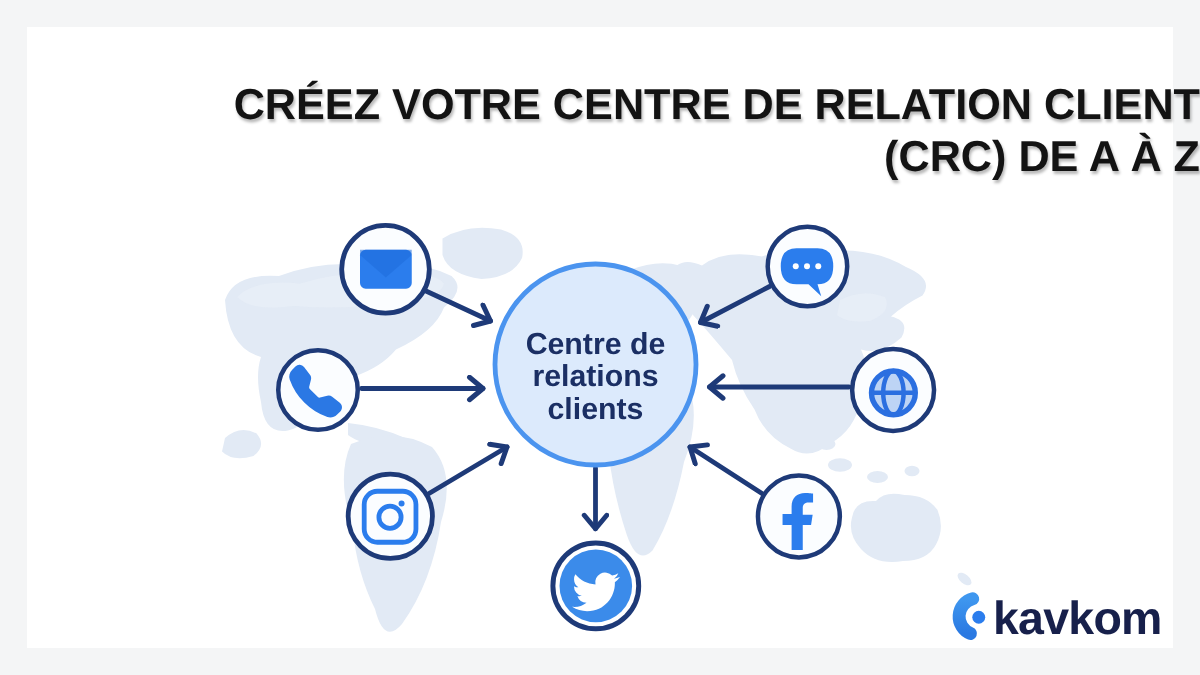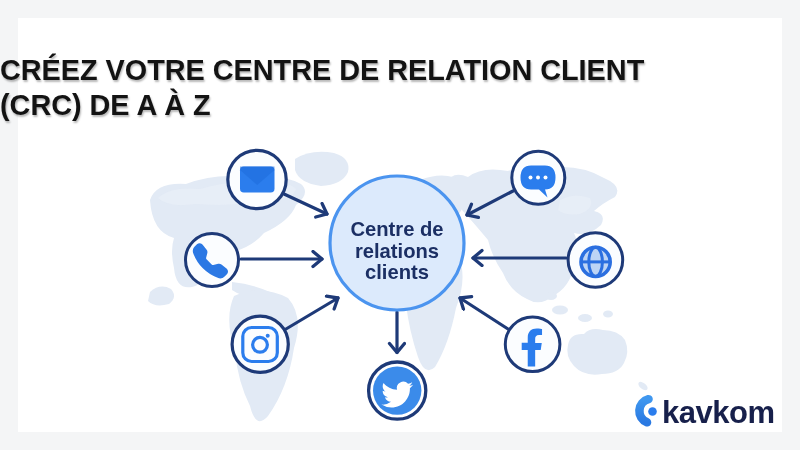--- a/index.html
+++ b/index.html
@@ -1,18 +1,18 @@
 <!DOCTYPE html>
 <html><head>
 <meta charset="utf-8">
 <style>
 html,body{margin:0;padding:0;}
 body{width:800px;height:450px;background:#f4f5f6;font-family:"Liberation Sans",sans-serif;position:relative;overflow:hidden;}
 .card{position:absolute;left:18px;top:18px;width:764px;height:414px;background:#ffffff;}
-h1{position:absolute;top:52.5px;left:0;width:800px;text-align:left;font-size:28.8px;line-height:35px;color:#131313;font-weight:bold;letter-spacing:0px;text-shadow:1px 2px 2px rgba(0,0,0,0.28);margin:0;font-family:"Liberation Sans",sans-serif;}
+h1{position:absolute;top:52.5px;left:0;width:800px;text-align:right;font-size:28.8px;line-height:35px;color:#131313;font-weight:bold;letter-spacing:0px;text-shadow:1px 2px 2px rgba(0,0,0,0.28);margin:0;font-family:"Liberation Sans",sans-serif;}
 svg.main{position:absolute;left:0;top:0;}
 </style>
 </head>
 <body>
 <div class="card"></div>
 <h1>CRÉEZ VOTRE CENTRE DE RELATION CLIENT<br>(CRC) DE A À Z</h1>
 <svg class="main" width="800" height="450" viewBox="0 0 800 450">
 <defs>
 <marker id="ah" markerUnits="userSpaceOnUse" markerWidth="22" markerHeight="22" refX="14" refY="9" orient="auto">
 <path d="M5,1.5 L14,9 L5,16.5" fill="none" stroke="#1e3a78" stroke-width="3.3" stroke-linecap="round" stroke-linejoin="round"></path>

